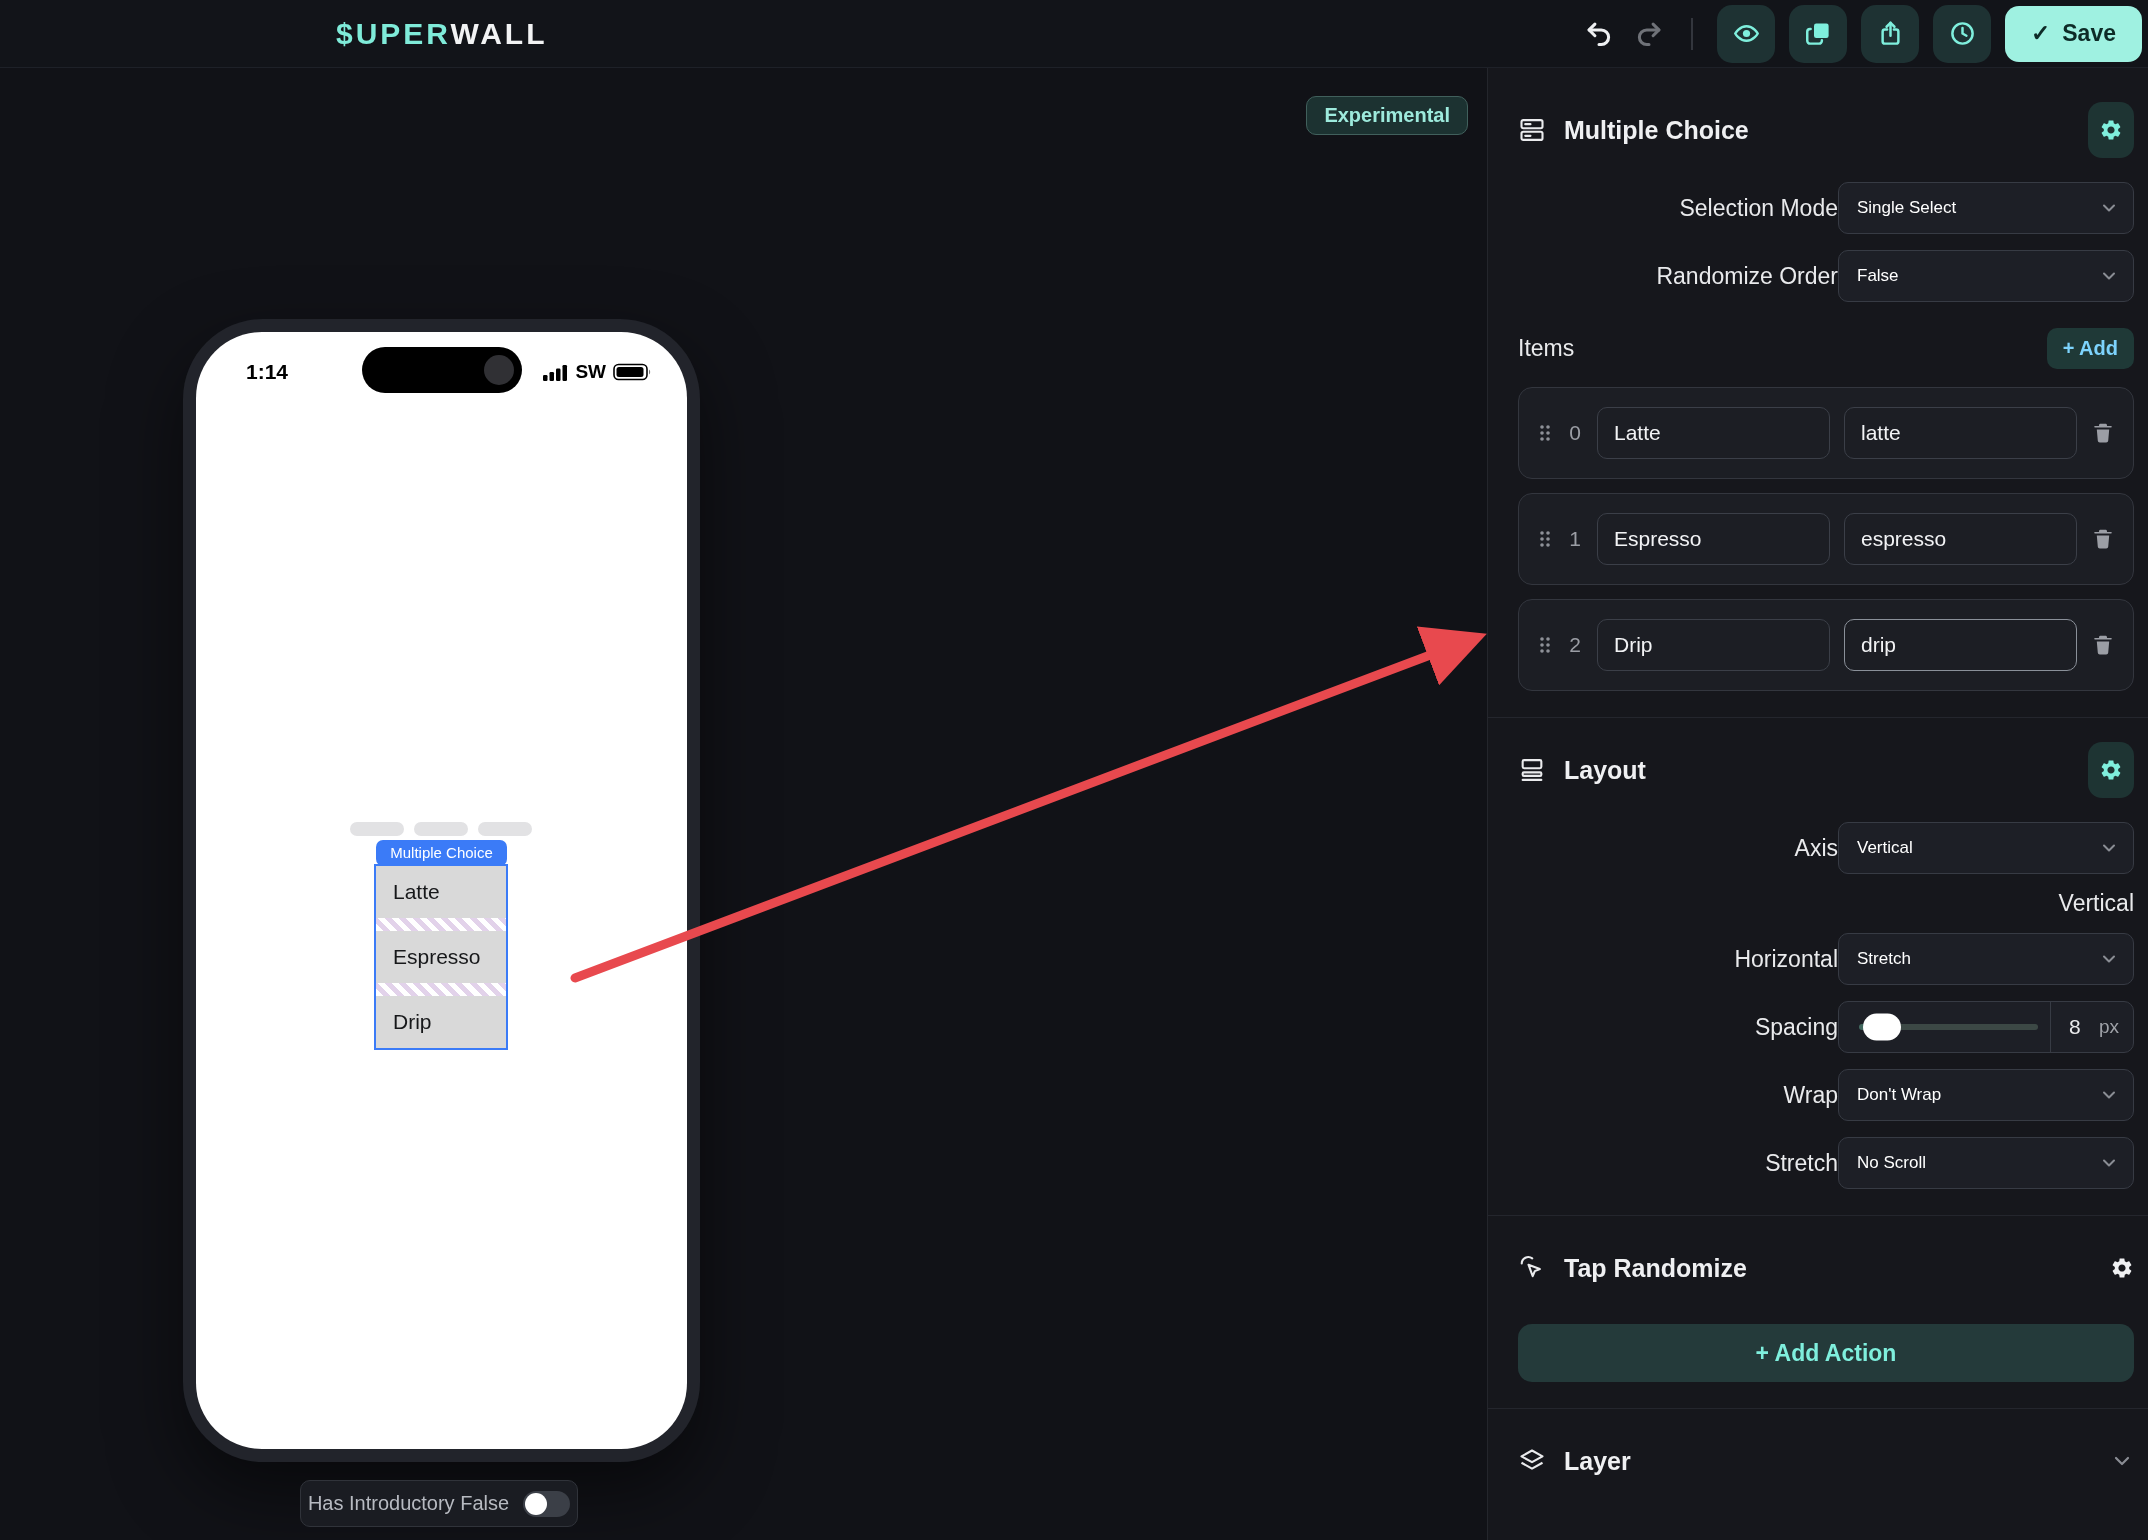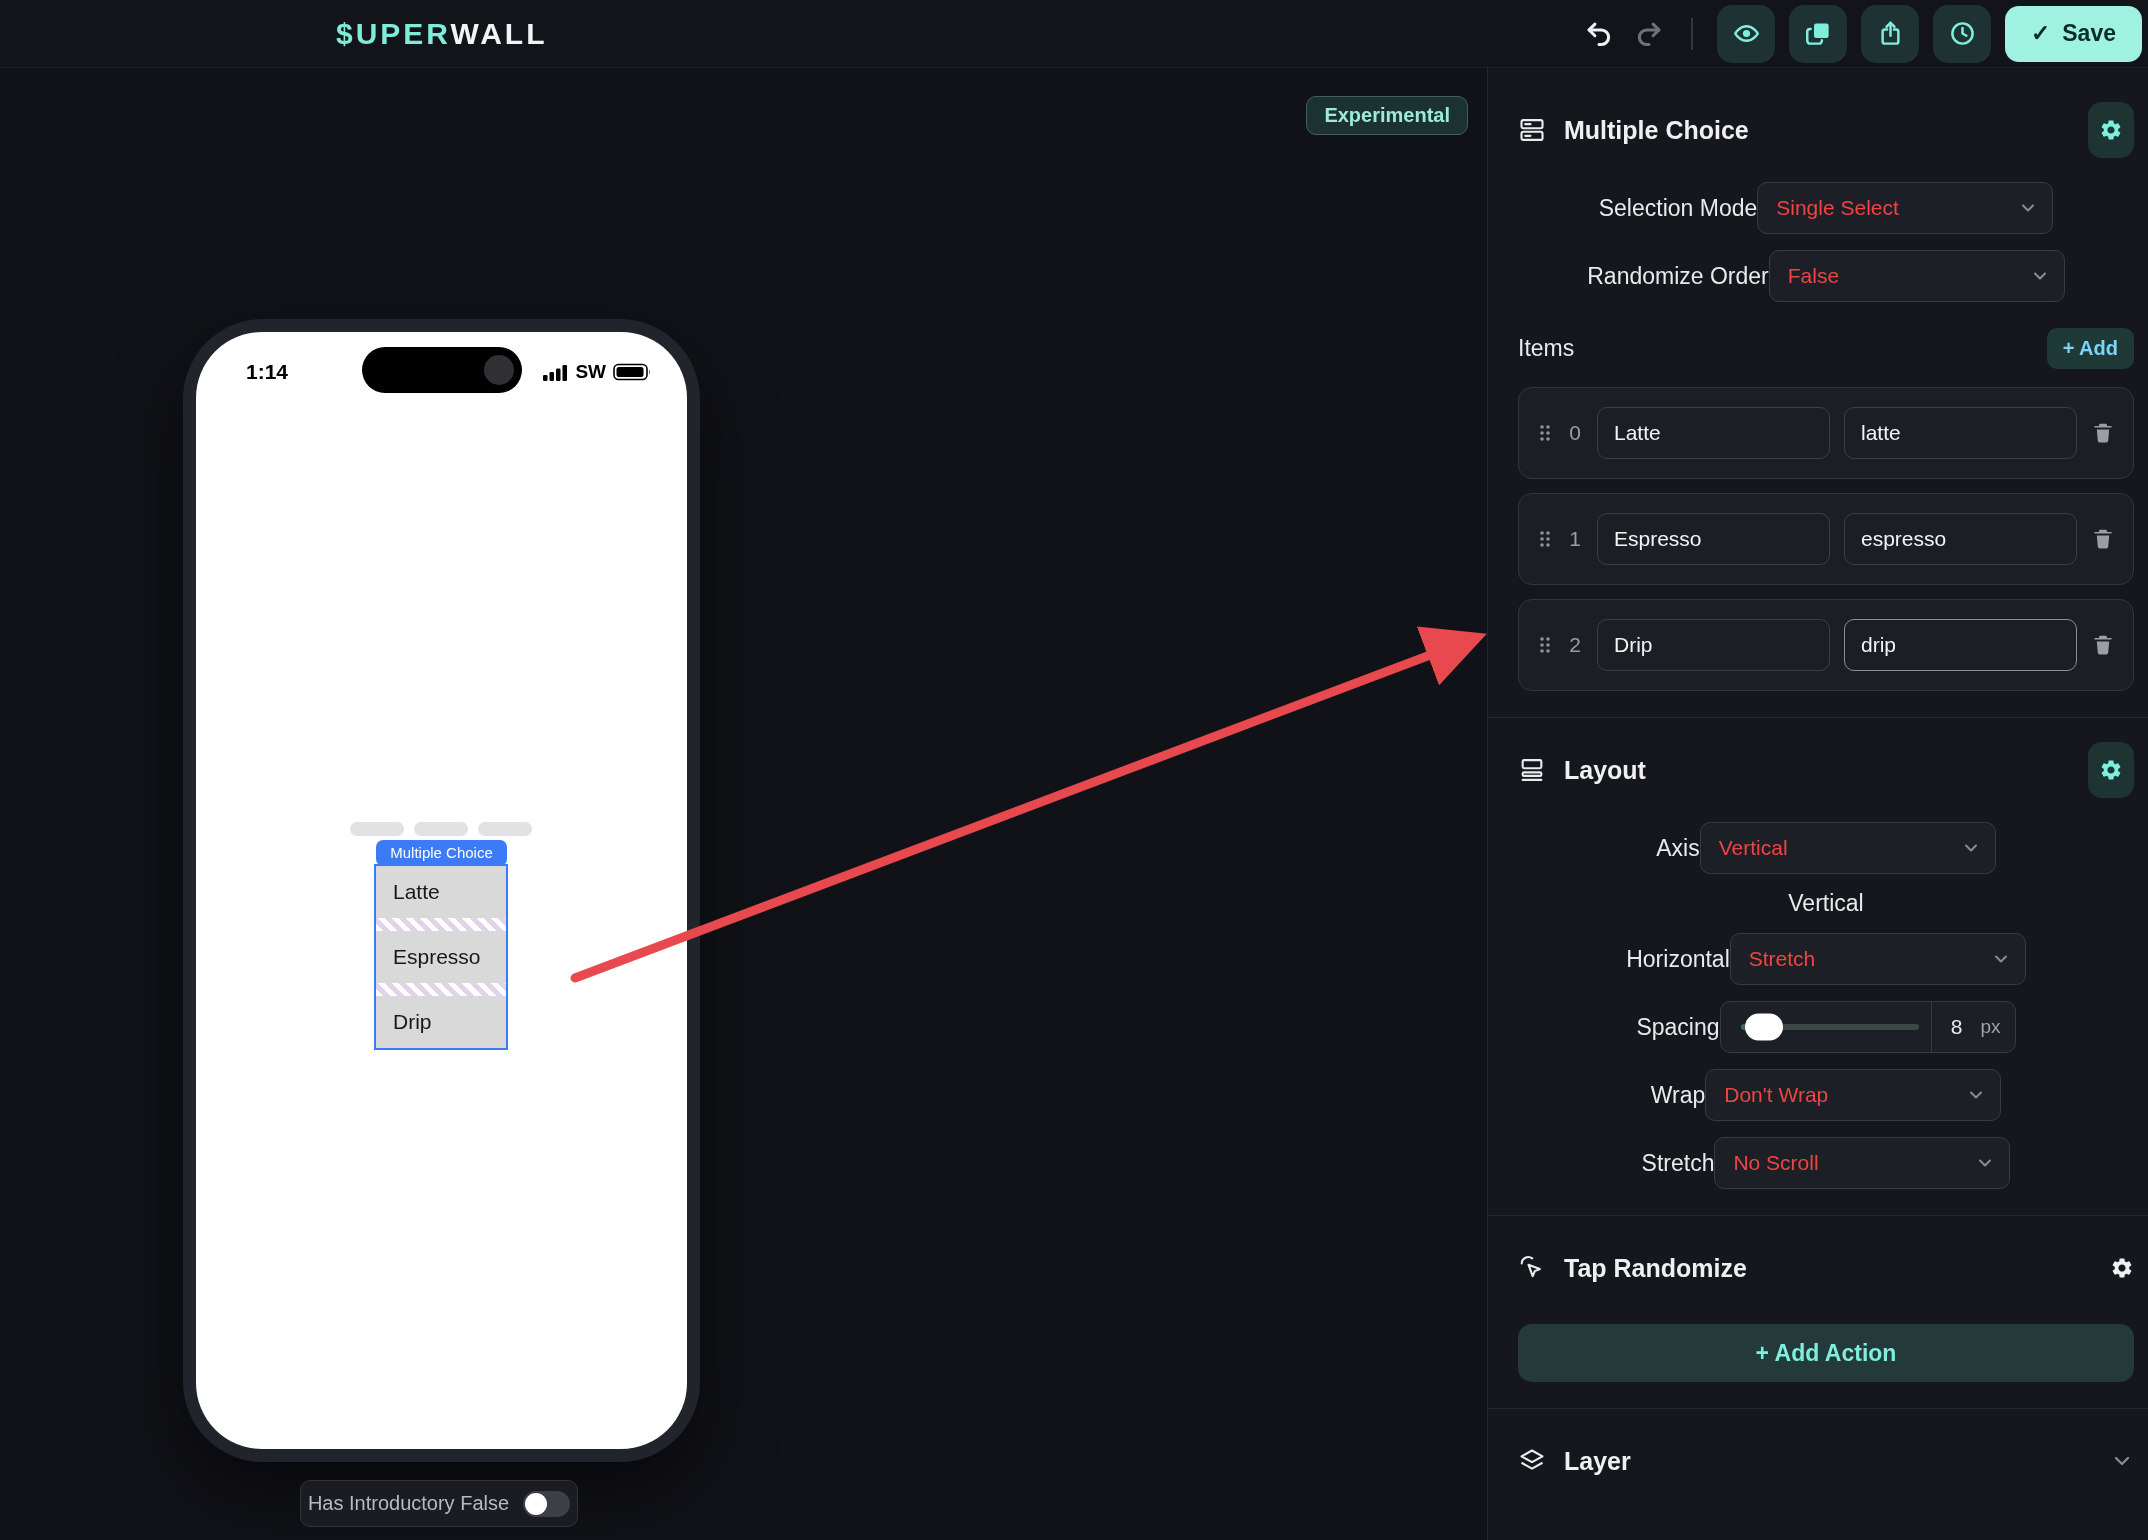--- a/index.html
+++ b/index.html
@@ -50,25 +50,25 @@
 
   
   .panel { position:absolute; left:1487px; top:68px; width:661px; height:1472px; background:#16171c; border-left:1px solid #24262c; padding:34px 14px 0 30px; overflow:hidden; }
   .sec-head { display:flex; align-items:center; gap:18px; height:56px; }
   .sec-icon { color:#eaebed; flex:none; }
   .sec-title { font-size:25px; font-weight:600; color:#eff0f2; flex:1; }
   .gear-btn { width:46px; height:56px; border-radius:14px; background:#1e3433; color:#7fefdd; display:flex; align-items:center; justify-content:center; cursor:pointer; flex:none; }
   .plain-icon { color:#eff0f2; cursor:pointer; flex:none; }
   .chev-plain { color:#8a8d94; cursor:pointer; flex:none; }
 
-  .frow { display:flex; justify-content:center; align-items:center; margin-top:16px; }
+  .frow { display:flex; justify-content:flex-end; align-items:center; margin-top:16px; }
   .frow.first { margin-top:24px; }
   .flabel { font-size:23px; color:#e9eaec; }
   .dropdown { width:296px; height:52px; background:#1d1f26; border:1px solid #373b44; border-radius:10px; display:flex; align-items:center; padding:0 14px 0 18px; cursor:pointer; }
-  .dd-value { flex:1; font-size:21px; color:#ef4444; }
+  .dd-value { flex:1; font-size:17px; color:#ffffff; }
   .dd-chev { color:#8a8d94; }
 
   .items-head { display:flex; justify-content:space-between; align-items:center; margin-top:26px; }
   .add-btn { background:#1f3937; color:#7dd3fc; font-size:20px; font-weight:bold; border-radius:10px; padding:9px 16px; cursor:pointer; }
 
   .item-card { margin-top:14px; height:92px; background:#1c1e24; border:1px solid #33363e; border-radius:14px; display:flex; align-items:center; gap:14px; padding:0 18px; }
   .item-card.first { margin-top:18px; }
   .dots { color:#8e9198; cursor:grab; flex:none; }
   .idx { font-size:21px; color:#9b9ea5; min-width:16px; text-align:center; flex:none; }
   .item-input { flex:1; min-width:0; height:52px; background:transparent; border:1px solid #3b3f48; border-radius:10px; color:#f2f3f5; font-size:21px; padding:0 16px; font-family:"Liberation Sans", sans-serif; outline:none; }

